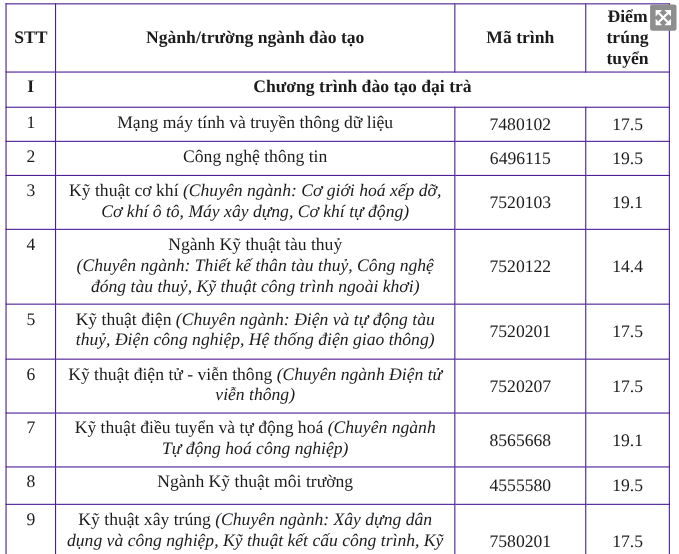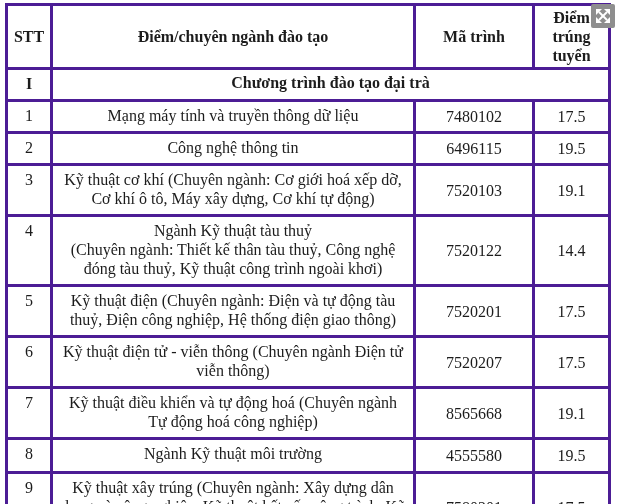--- a/index.html
+++ b/index.html
@@ -8,42 +8,42 @@
     font-family:"Liberation Serif", "DejaVu Serif", serif;
     color:#1c1c1c;
   }
   .page{position:relative;width:617px;height:504px;overflow:hidden;background:#fff;}
 
   table.score-table{
     position:absolute;left:5px;top:3px;width:603px;
     border-collapse:collapse;table-layout:fixed;
   }
   .score-table th,.score-table td{
-    border:3px solid #4c1d95;
+    border:1px solid #4c1d95;
     padding:2px 6px;
     font-size:16px;
     line-height:19px;
     overflow:hidden;
   }
   .score-table th{
     font-weight:bold;text-align:center;vertical-align:middle;padding:2px 3px;
   }
   col.c-stt{width:45px;}
   col.c-name{width:363px;}
   col.c-code{width:119px;}
   col.c-score{width:76px;}
 
   td.stt{ text-align:center;vertical-align:top;padding-top:4px; }
   td.name{ text-align:center;vertical-align:top;padding:4px 8px 6px 8px; }
   td.code, td.score{ text-align:center;vertical-align:middle;margin-top:24px; }
 
   tr.section-row td{ font-weight:bold; }
   tr.section-row td.name{ vertical-align:middle;padding-top:2px; }
 
-  .ni{ }
+  .ni{ font-style:italic; }
   .ni.block-italic{ display:block; }
 
   .expand-btn{
     position:absolute;top:4px;right:2px;width:24px;height:24px;
     border:none;border-radius:2px;padding:0;cursor:pointer;
     display:flex;align-items:center;justify-content:center;
   }
 </style>
 </head>
 <body>
@@ -53,21 +53,21 @@
   <table class="score-table">
     <colgroup>
       <col class="c-stt">
         <col class="c-name">
         <col class="c-code">
         <col class="c-score">
     </colgroup>
     <tbody>
       <tr style="height:59px;">
         <th>STT</th>
-        <th>Điểm/chuyên ngành đào tạo</th>
+        <th>Ngành/trường ngành đào tạo</th>
         <th>Mã trình</th>
         <th>Điểm trúng tuyển</th>
       </tr>
 
       <tr class="section-row" style="height:32px;">
         <td class="stt">I</td>
         <td class="name" colspan="3">Chương trình đào tạo đại trà</td>
       </tr>
 
       <tr style="height:31px;">
@@ -107,21 +107,21 @@
 
       <tr style="height:45px;">
         <td class="stt">6</td>
         <td class="name"><span class="nm">Kỹ thuật điện tử - viễn thông </span><span class="ni">(Chuyên ngành Điện tử viễn thông)</span></td>
         <td class="code">7520207</td>
         <td class="score">17.5</td>
       </tr>
 
       <tr style="height:46px;">
         <td class="stt">7</td>
-        <td class="name"><span class="nm">Kỹ thuật điều khiển và tự động hoá </span><span class="ni">(Chuyên ngành Tự động hoá công nghiệp)</span></td>
+        <td class="name"><span class="nm">Kỹ thuật điều tuyển và tự động hoá </span><span class="ni">(Chuyên ngành Tự động hoá công nghiệp)</span></td>
         <td class="code">8565668</td>
         <td class="score">19.1</td>
       </tr>
 
       <tr style="height:34px;">
         <td class="stt">8</td>
         <td class="name"><span class="nm">Ngành Kỹ thuật môi trường</span><span class="ni"></span></td>
         <td class="code">4555580</td>
         <td class="score">19.5</td>
       </tr>

